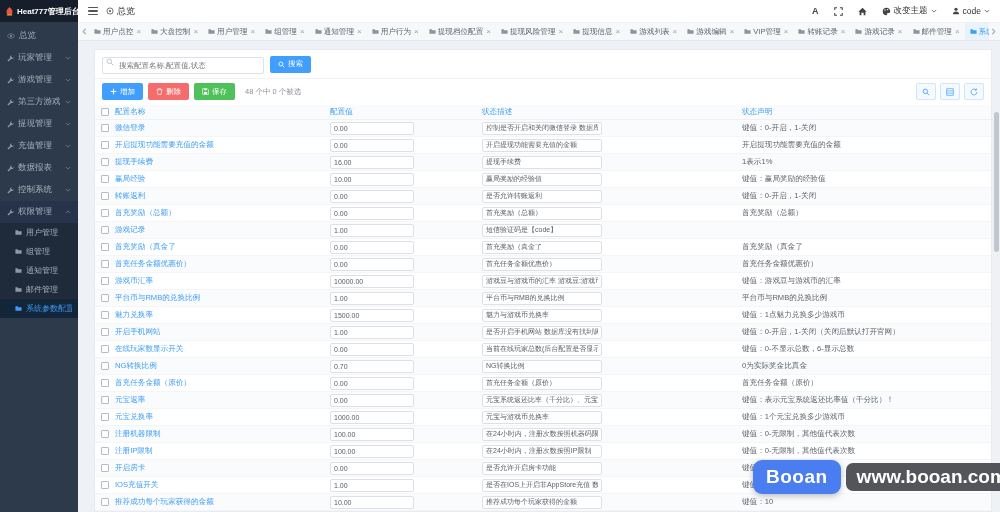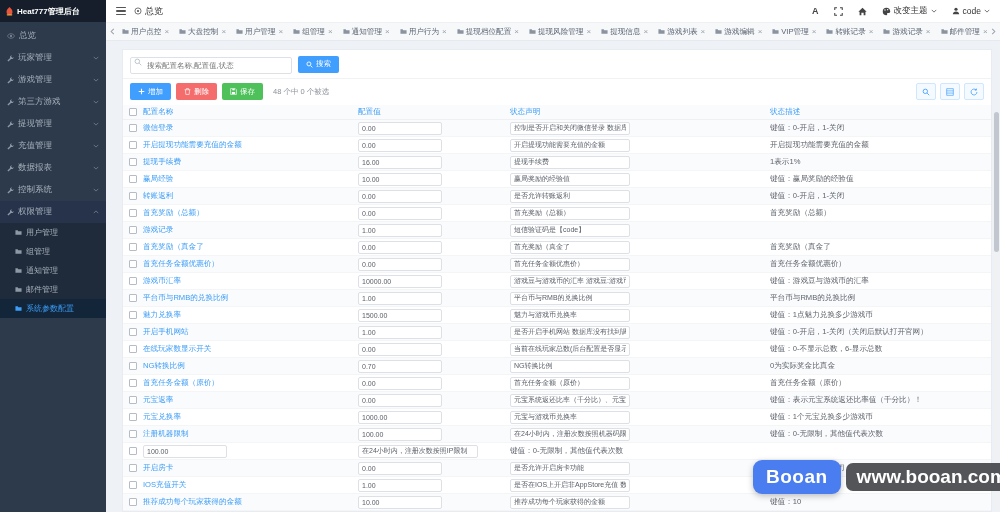--- a/index.html
+++ b/index.html
@@ -1,21 +1,21 @@
 <!DOCTYPE html>
 <html><head>
 <meta charset="utf-8">
 <style>
   html,body{margin:0;padding:0;}
   body{width:1000px;height:512px;overflow:hidden;background:#eef1f5;
        font-family:"Liberation Sans","DejaVu Sans",sans-serif;}
   .app{position:relative;display:flex;width:1000px;height:512px;overflow:hidden;}
 
   
-  .sidebar{width:106px;flex:none;background:#2d3a4b;display:flex;flex-direction:column;overflow:hidden;}
+  .sidebar{width:78px;flex:none;background:#2d3a4b;display:flex;flex-direction:column;overflow:hidden;}
   .logo{height:22px;flex:none;background:#151e2a;display:flex;align-items:center;padding:0 5px;gap:3px;}
   .logo-title{color:#fff;font-size:8px;font-weight:700;white-space:nowrap;}
   .menu{flex:1;padding-top:3px;}
   .snav{display:flex;align-items:center;gap:4px;color:#a6b0bb;font-size:8.5px;cursor:pointer;white-space:nowrap;}
   .snav.top{height:22px;padding:0 7px;}
   .snav.top.open{background:#26334a;}
   .snav.sub{height:19px;padding:0 6px 0 15px;background:#1f2a3a;font-size:8px;}
   .snav.sub.active{background:#122539;color:#3d9df6;}
   .snav .grow{flex:1;overflow:hidden;}
   .snav.sub.active svg{color:#3d9df6;}
@@ -553,22 +553,22 @@
               </span>
             </span>
           </span>
         </div>
 
         <div class="tbl">
           <div class="thead">
             <span class="cb" style="margin-left:6px;"></span>
             <span>配置名称</span>
             <span>配置值</span>
+            <span>状态描述</span>
             <span>状态声明</span>
-            <span>状态描述</span>
           </div>
           <div class="tbody">
               <div class="trow">
                 <span class="cb"></span>
                 <span class="link">微信登录</span>
                 <span class="cell-in"><input class="val-input" value="0.00" style=""></span>
                 <span class="cell-in"><input class="stmt-input" value="控制是否开启和关闭微信登录 数据库没有利" style=""></span>
                 <span class="desc">键值：0-开启，1-关闭</span>
               </div>
               <div class="trow">
@@ -692,20 +692,21 @@
               </div>
               <div class="trow">
                 <span class="cb"></span>
                 <span class="link">注册机器限制</span>
                 <span class="cell-in"><input class="val-input" value="100.00" style=""></span>
                 <span class="cell-in"><input class="stmt-input" value="在24小时内，注册次数按照机器码限制" style=""></span>
                 <span class="desc">键值：0-无限制，其他值代表次数</span>
               </div>
               <div class="trow">
                 <span class="cb"></span>
+                <span class="link">注册IP限制</span>
                 <span class="cell-in"><input class="val-input" value="100.00" style=""></span>
                 <span class="cell-in"><input class="stmt-input" value="在24小时内，注册次数按照IP限制" style=""></span>
                 <span class="desc">键值：0-无限制，其他值代表次数</span>
               </div>
               <div class="trow">
                 <span class="cb"></span>
                 <span class="link">开启房卡</span>
                 <span class="cell-in"><input class="val-input" value="0.00" style=""></span>
                 <span class="cell-in"><input class="stmt-input" value="是否允许开启房卡功能" style=""></span>
                 <span class="desc">键值：0-开启，1-关闭</span>

